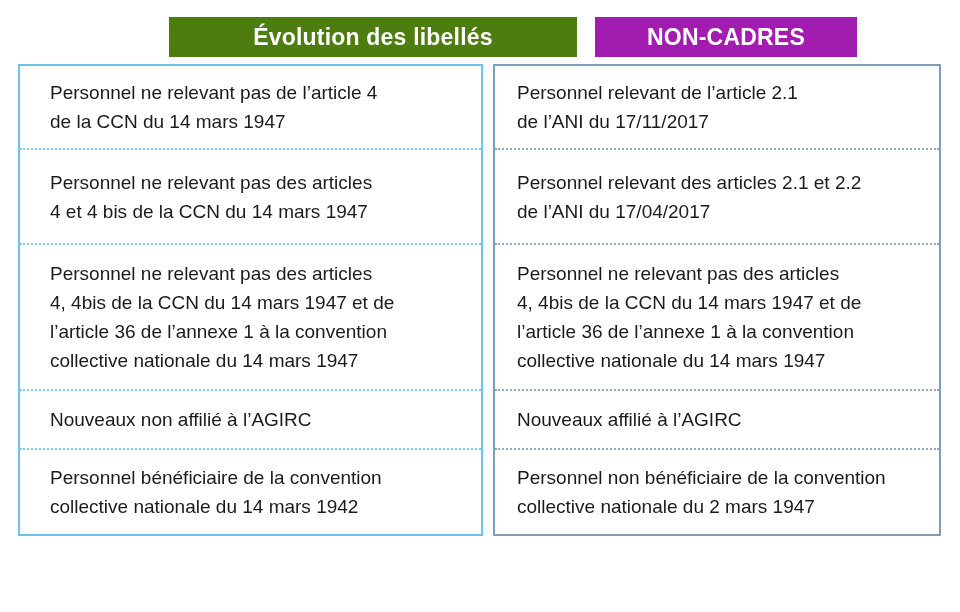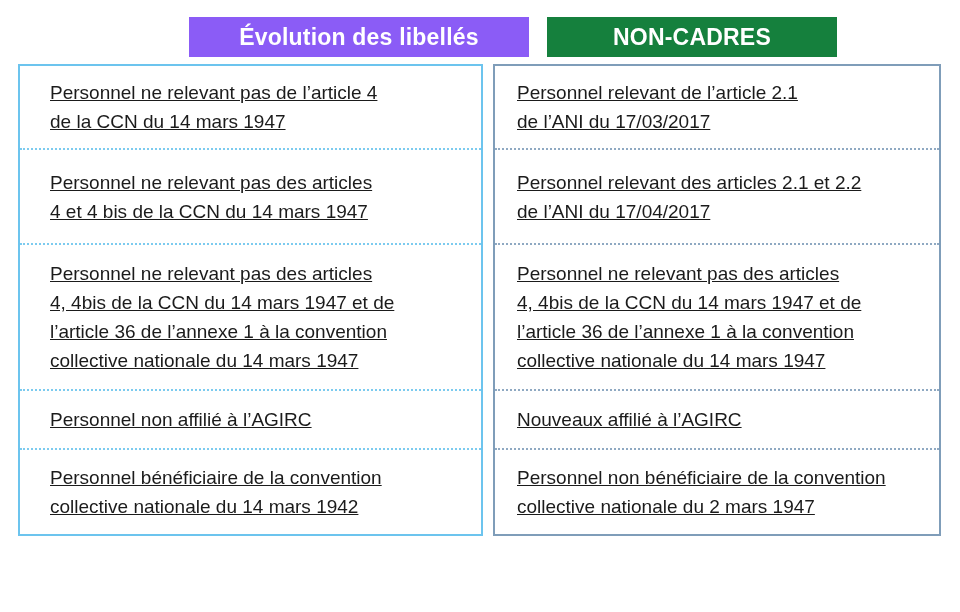--- a/index.html
+++ b/index.html
@@ -26,22 +26,22 @@
   .badge {
     height: 40px;
     display: flex;
     align-items: center;
     justify-content: center;
     color: #ffffff;
     font-weight: bold;
     font-size: 23px;
     letter-spacing: 0.2px;
   }
-  .badge-navy { width: 340px; background: #8b5cf6; }
-  .badge-red  { width: 290px; background: #15803d; }
+  .badge-navy { width: 408px; background: #4d7c0f; }
+  .badge-red  { width: 262px; background: #a21caf; }
 
   
   .grid {
     display: grid;
     grid-template-columns: 465px 448px;
     column-gap: 10px;
     padding-left: 18px;
   }
   .headers { margin-top: 37px; }
   .col-heading {
@@ -64,21 +64,20 @@
 
   .row {
     display: flex;
     align-items: center;
     white-space: pre-line;
     color: #1b1b1b;
     font-size: 19px;
     line-height: 29px;
     padding-right: 10px;
     box-sizing: border-box;
-    text-decoration: underline;
   }
   .box-old .row { padding-left: 30px; border-bottom: 2px dotted #7CCBEF; }
   .box-new .row { padding-left: 22px; border-bottom: 2px dotted #8FA9C2; }
   .box .row:last-child { border-bottom: none; }
 
   .r1 { height: 84px; }
   .r2 { height: 95px; }
   .r3 { height: 146px; }
   .r4 { height: 59px; }
   .r5 { flex: 1; }
@@ -98,28 +97,28 @@
 
     <div class="box box-old">
       <div class="row r1">Personnel ne relevant pas de l’article 4
 de la CCN du 14 mars 1947</div>
       <div class="row r2">Personnel ne relevant pas des articles
 4 et 4 bis de la CCN du 14 mars 1947</div>
       <div class="row r3">Personnel ne relevant pas des articles
 4, 4bis de la CCN du 14 mars 1947 et de
 l’article 36 de l’annexe 1 à la convention
 collective nationale du 14 mars 1947</div>
-      <div class="row r4">Personnel non affilié à l’AGIRC</div>
+      <div class="row r4">Nouveaux non affilié à l’AGIRC</div>
       <div class="row r5">Personnel bénéficiaire de la convention
 collective nationale du 14 mars 1942</div>
     </div>
 
     <div class="box box-new">
       <div class="row r1">Personnel relevant de l’article 2.1
-de l’ANI du 17/03/2017</div>
+de l’ANI du 17/11/2017</div>
       <div class="row r2">Personnel relevant des articles 2.1 et 2.2
 de l’ANI du 17/04/2017</div>
       <div class="row r3">Personnel ne relevant pas des articles
 4, 4bis de la CCN du 14 mars 1947 et de
 l’article 36 de l’annexe 1 à la convention
 collective nationale du 14 mars 1947</div>
       <div class="row r4">Nouveaux affilié à l’AGIRC</div>
       <div class="row r5">Personnel non bénéficiaire de la convention
 collective nationale du 2 mars 1947</div>
     </div>

